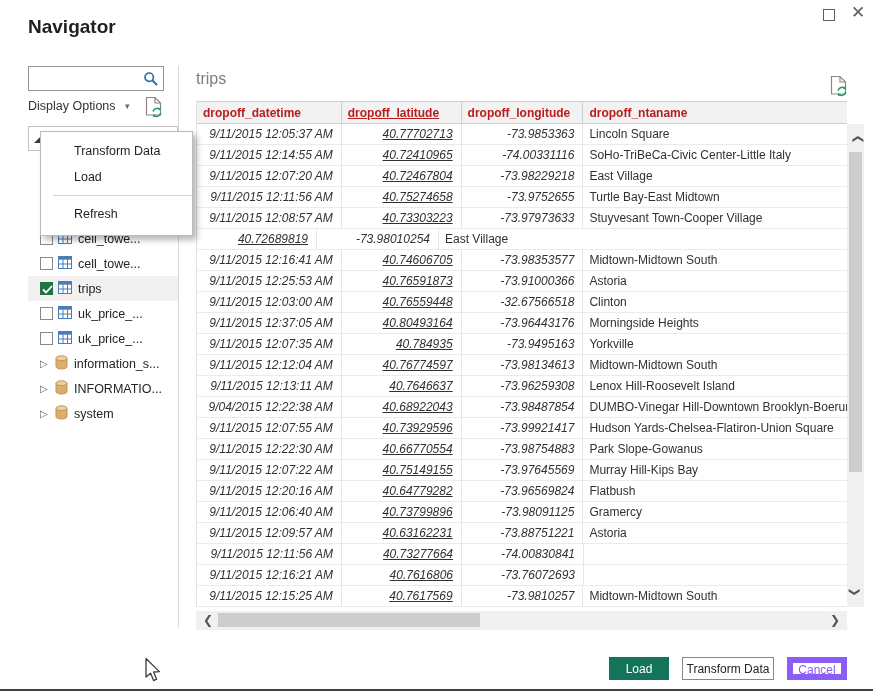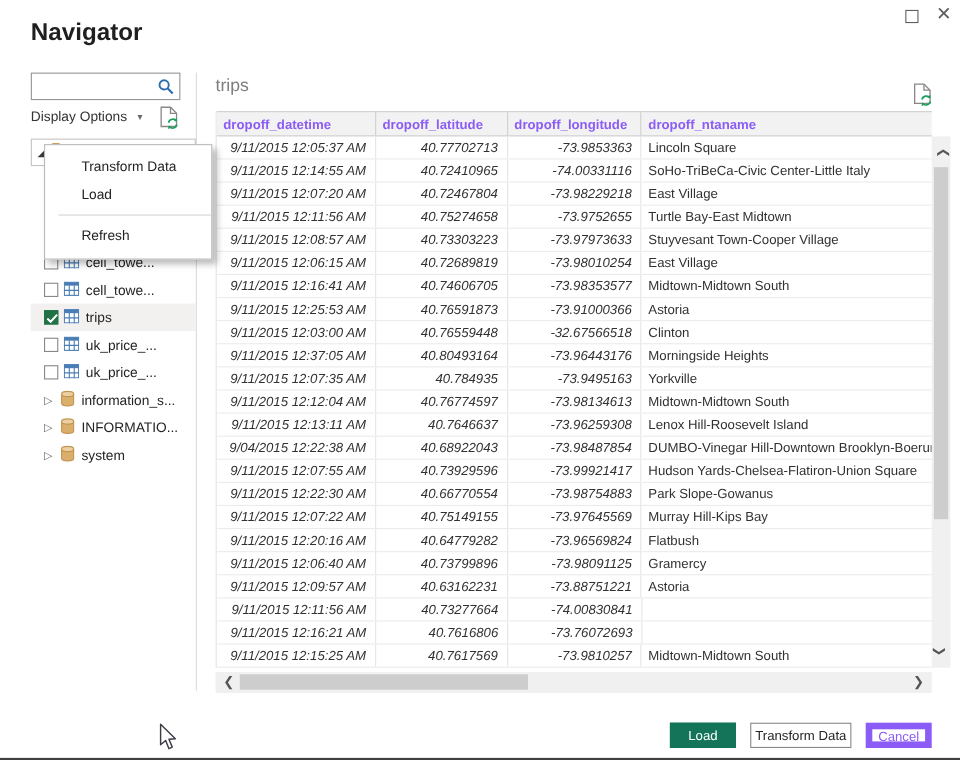--- a/index.html
+++ b/index.html
@@ -1,21 +1,21 @@
 <!DOCTYPE html>
 <html><head>
 <meta charset="utf-8">
 <style>
   * { margin:0; padding:0; box-sizing:border-box; }
   html,body { background:#fff; }
   body { font-family:"Liberation Sans", sans-serif; }
   .stage { position:relative; width:873px; height:691px; background:#fff; overflow:hidden; border-bottom:2px solid #404040; }
 
   
-  .dlg-title { position:absolute; left:28px; top:16px; font-size:22px; font-weight:700; color:#1f1f1f; }
+  .dlg-title { position:absolute; left:28px; top:16px; font-size:19px; font-weight:700; color:#1f1f1f; }
   .win-restore { position:absolute; left:823px; top:9px; width:12px; height:12px; border:1px solid #5f5f5f; cursor:default; }
   .win-close { position:absolute; left:851px; top:3px; font-size:17px; color:#5f5f5f; line-height:20px; cursor:default; }
 
   
   .searchbox { position:absolute; left:28px; top:66px; width:136px; height:25px; border:1px solid #949494; background:#fff; }
   .searchbox input { position:absolute; left:4px; top:2px; width:108px; height:19px; border:none; outline:none; font-size:12px; font-family:inherit; }
   .search-icon { position:absolute; right:4px; top:4px; }
   .display-row { position:absolute; left:28px; top:99px; width:150px; height:20px; font-size:12.5px; color:#333; }
   .display-label { display:inline-block; }
   .display-caret { display:inline-block; margin-left:6px; color:#666; font-size:9px; vertical-align:1px; }
@@ -39,24 +39,24 @@
   
   .context-menu { position:absolute; left:40px; top:131px; width:153px; background:#fff; border:1px solid #bdbbb9; box-shadow:4px 4px 6px rgba(0,0,0,0.28); z-index:50; padding:6px 0 8px 0; }
   .menu-item { height:26px; line-height:26px; padding-left:33px; font-size:12.5px; color:#201f1e; cursor:default; }
   .menu-separator { height:1px; background:#d6d4d2; margin:5px 0 5px 12px; }
 
   
   .preview-title { position:absolute; left:196px; top:70px; font-size:16px; color:#7f7d7b; }
   .refresh-doc-preview { position:absolute; left:830px; top:75px; }
   .ptable { position:absolute; left:196px; top:101px; width:651px; border-left:1px solid #e3e3e3; }
   .thead { display:flex; height:23px; background:#f2f2f2; border-top:1px solid #cfcfcf; border-bottom:1px solid #cfcfcf; }
-  .th { font-size:12px; font-weight:700; color:#8b5cf6; padding:4px 0 0 6px; border-right:1px solid #cfcfcf; overflow:hidden; white-space:nowrap; }
+  .th { font-size:12px; font-weight:700; color:#b91c1c; padding:4px 0 0 6px; border-right:1px solid #cfcfcf; overflow:hidden; white-space:nowrap; }
   .trow { display:flex; height:21px; border-bottom:1px solid #ebebeb; }
   .tcell { font-size:12px; color:#323130; padding-top:3px; border-right:1px solid #e5e5e5; overflow:hidden; white-space:nowrap; }
-  .c0 { width:145px; } .c1 { width:120px; } .c2 { width:122px; } .c3 { width:264px; border-right:none; }
+  .c0 { width:145px; } .c1 { width:120px;text-decoration:underline; } .c2 { width:122px; } .c3 { width:264px; border-right:none; }
   .tcell.c0,.tcell.c1,.tcell.c2 { font-style:italic; text-align:right; padding-right:8px; }
   .tcell.c3 { padding-left:6px; }
 
   
   .vscroll { position:absolute; left:847px; top:124px; width:17px; height:483px; background:#f0f0f0; }
   .vscroll .arrow { position:absolute; left:0; width:17px; height:18px; color:#555; text-align:center; font-size:11px; }
   .vscroll .arrow.up { top:6px; transform:rotate(90deg); }
   .vscroll .arrow.down { bottom:6px; transform:rotate(-90deg); }
   .vthumb { position:absolute; left:2px; top:28px; width:13px; height:320px; background:#cdcdcd; }
   .hscroll { position:absolute; left:196px; top:611px; width:651px; height:19px; background:#f0f0f0; }
@@ -268,21 +268,20 @@
           <div class="tcell c2">-73.9752655</div>
           <div class="tcell c3">Turtle Bay-East Midtown</div>
         </div>
         <div class="trow">
           <div class="tcell c0">9/11/2015 12:08:57 AM</div>
           <div class="tcell c1">40.73303223</div>
           <div class="tcell c2">-73.97973633</div>
           <div class="tcell c3">Stuyvesant Town-Cooper Village</div>
         </div>
         <div class="trow">
-          <div class="tcell c0">9/11/2015 12:06:15 AM</div>
           <div class="tcell c1">40.72689819</div>
           <div class="tcell c2">-73.98010254</div>
           <div class="tcell c3">East Village</div>
         </div>
         <div class="trow">
           <div class="tcell c0">9/11/2015 12:16:41 AM</div>
           <div class="tcell c1">40.74606705</div>
           <div class="tcell c2">-73.98353577</div>
           <div class="tcell c3">Midtown-Midtown South</div>
         </div>

